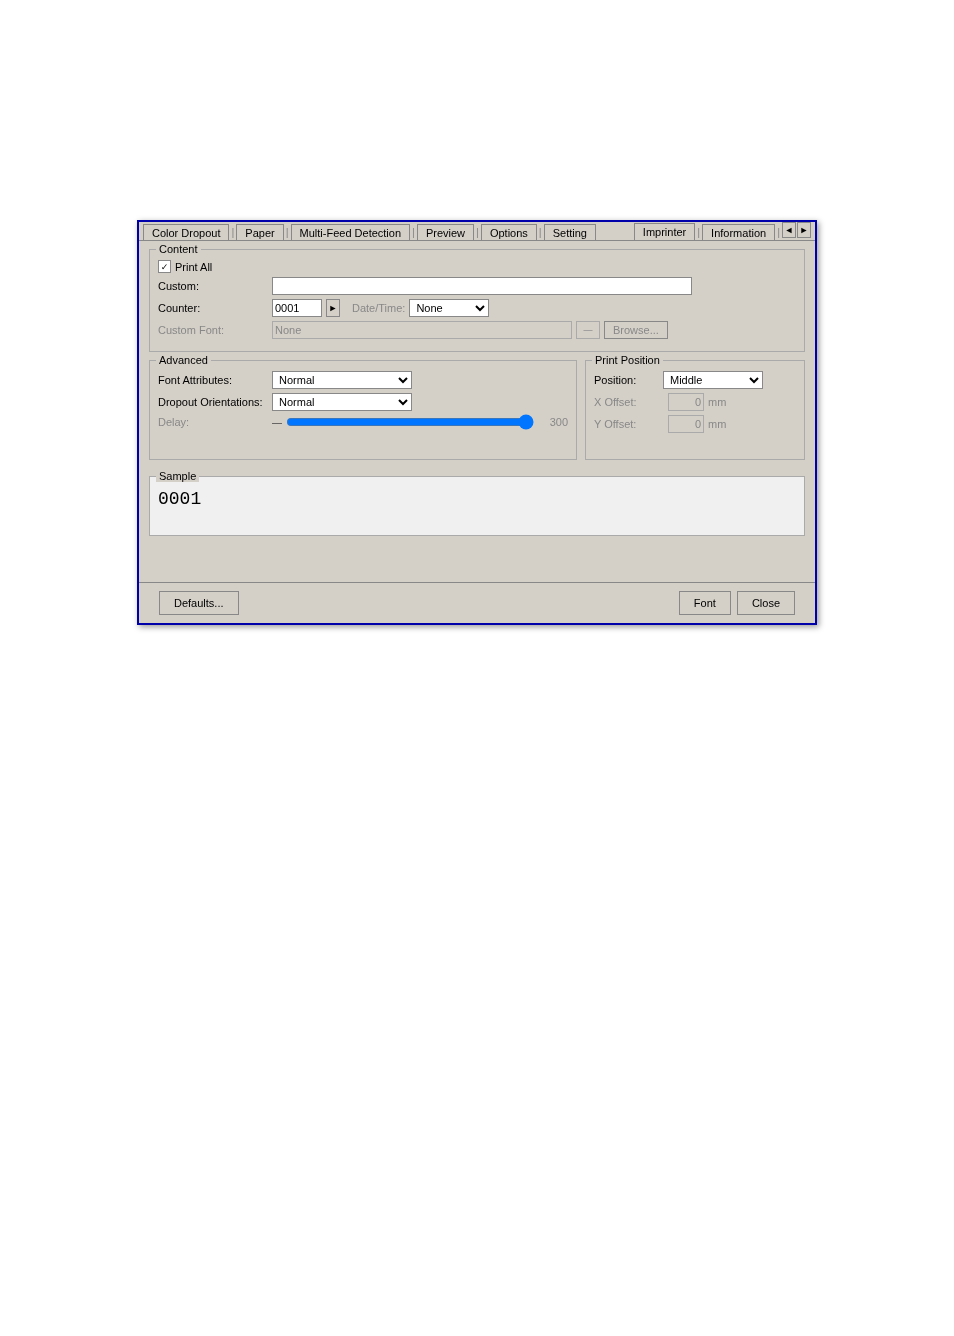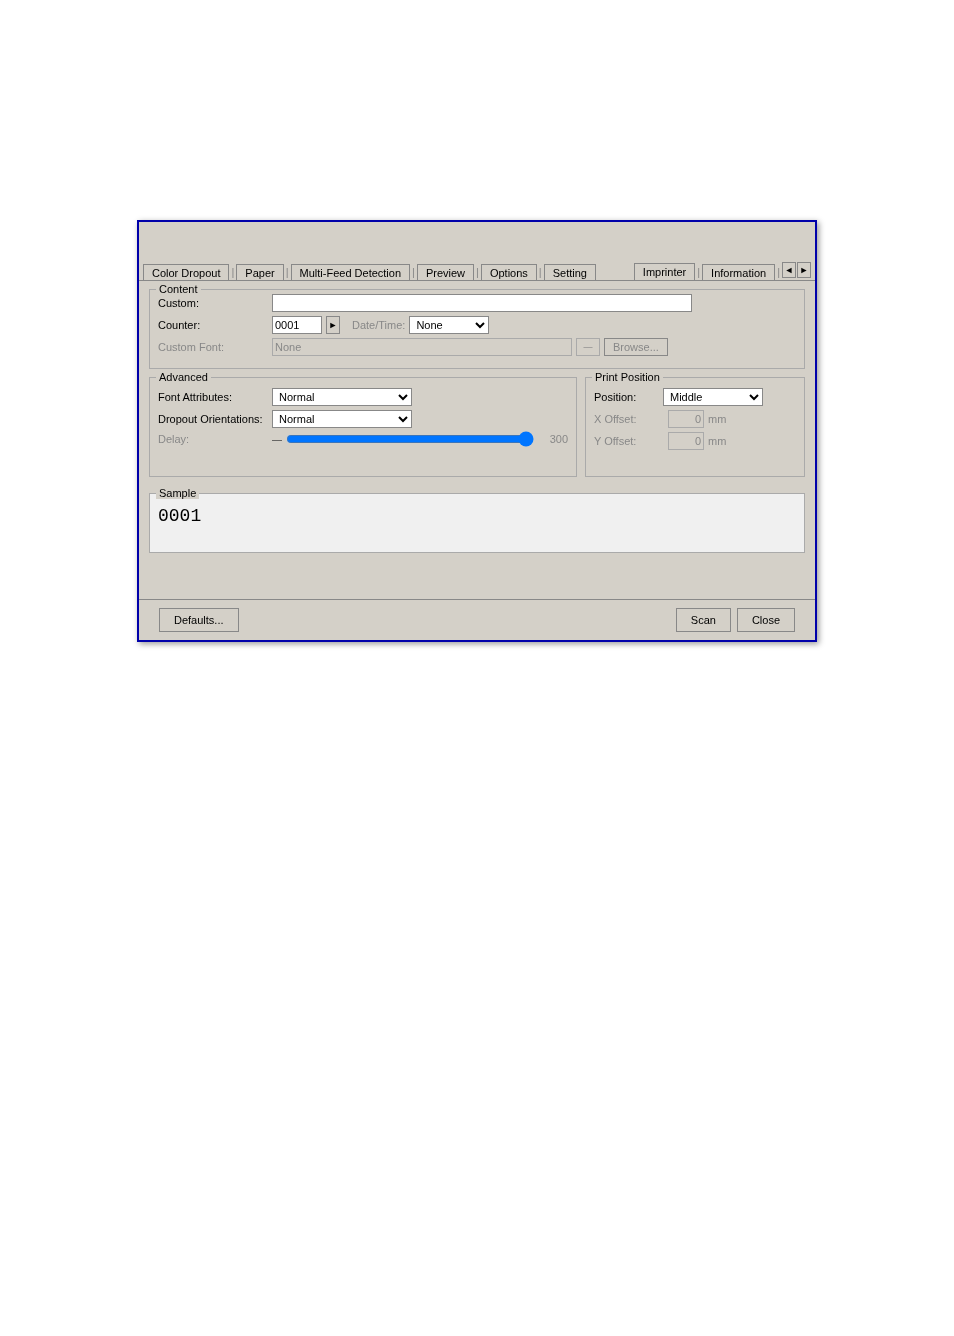--- a/index.html
+++ b/index.html
@@ -78,21 +78,20 @@
     
     .tab-bar {
       background: #d4d0c8;
       display: flex;
       align-items: flex-end;
       padding: 0 4px 0 4px;
       border-bottom: 1px solid #888;
       gap: 2px;
       flex-wrap: nowrap;
       overflow: hidden;
-      margin-top: 40px;
     }
     .tab {
       padding: 2px 8px 2px 8px;
       background: #d4d0c8;
       border: 1px solid #888;
       border-bottom: none;
       cursor: pointer;
       font-size: 11px;
       white-space: nowrap;
       position: relative;
@@ -413,20 +412,24 @@
         <div class="tab-nav-arrow">►</div>
       </div>
     </div>
 
     <div class="content-area">
 
 
       <div class="group-box">
         <span class="group-box-title">Content</span>
 
+        <div class="form-row" style="margin-top:6px;">
+          <div class="chk checked"></div>
+          <span>Print All</span>
+        </div>
 
         <div class="form-row">
           <span class="form-label">Custom:</span>
           <input type="text" class="counter-input" style="width: 420px;" value="">
         </div>
 
         <div class="form-row">
           <span class="form-label">Counter:</span>
           <div class="counter-row">
             <input type="text" class="counter-input" value="0001" style="width: 50px;">
@@ -516,20 +519,20 @@
         <div class="sample-value">0001</div>
       </div>
 
       <div style="height:30px;"></div>
 
     </div>
 
     <div class="footer-area">
       <button class="btn">Defaults...</button>
       <div class="footer-right">
-        <button class="btn">Scan</button>
+        <button class="btn">Font</button>
         <button class="btn">Close</button>
       </div>
     </div>
 
   </div>
 
 </div>
 
 </body></html>

